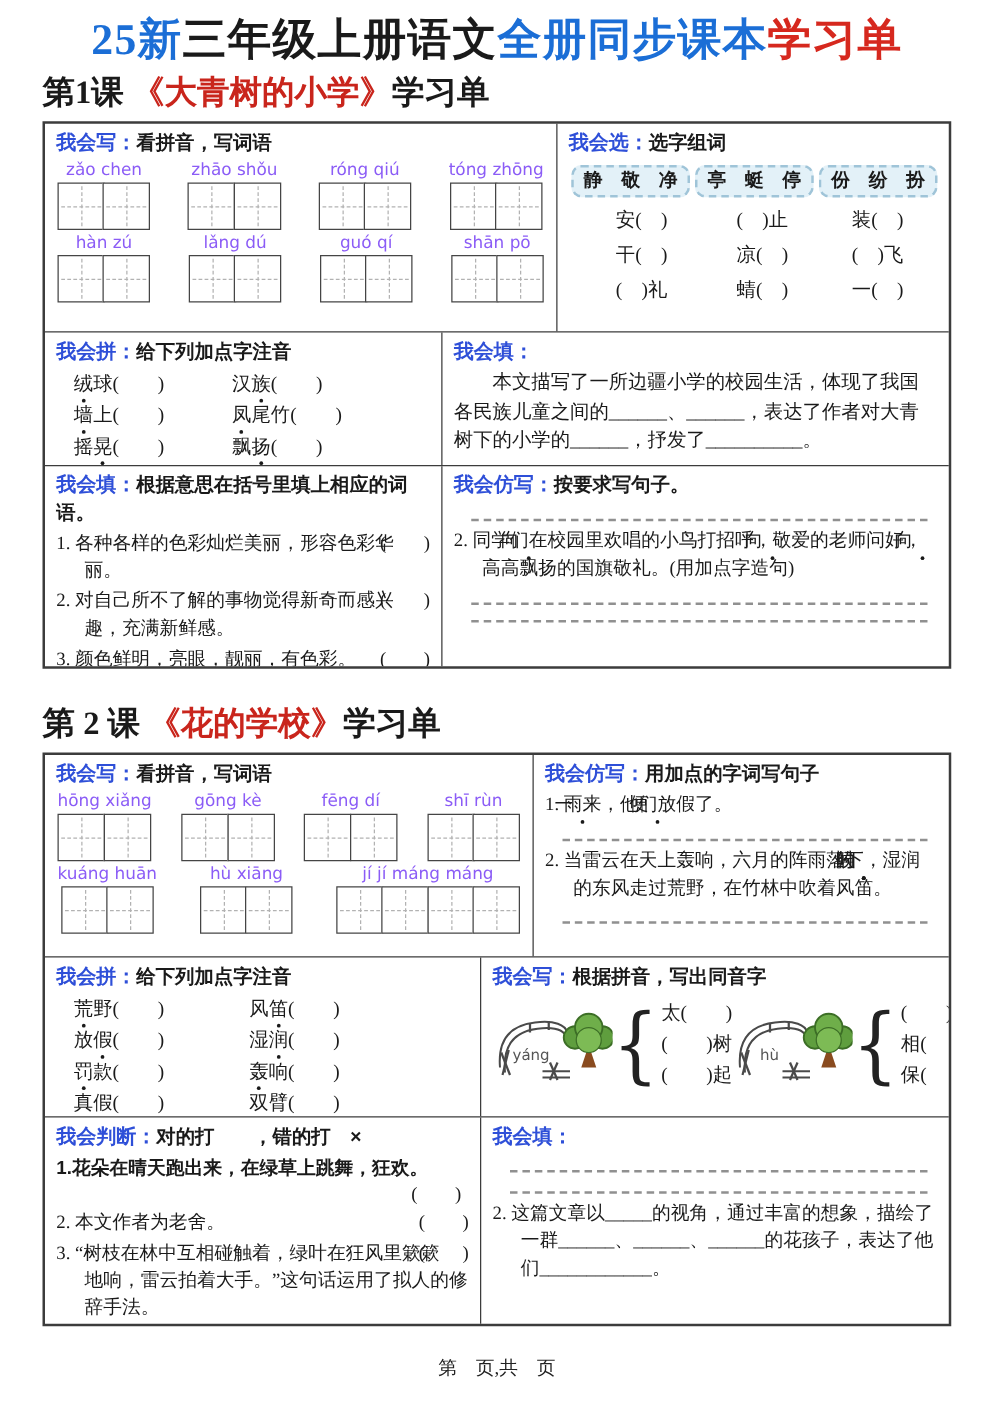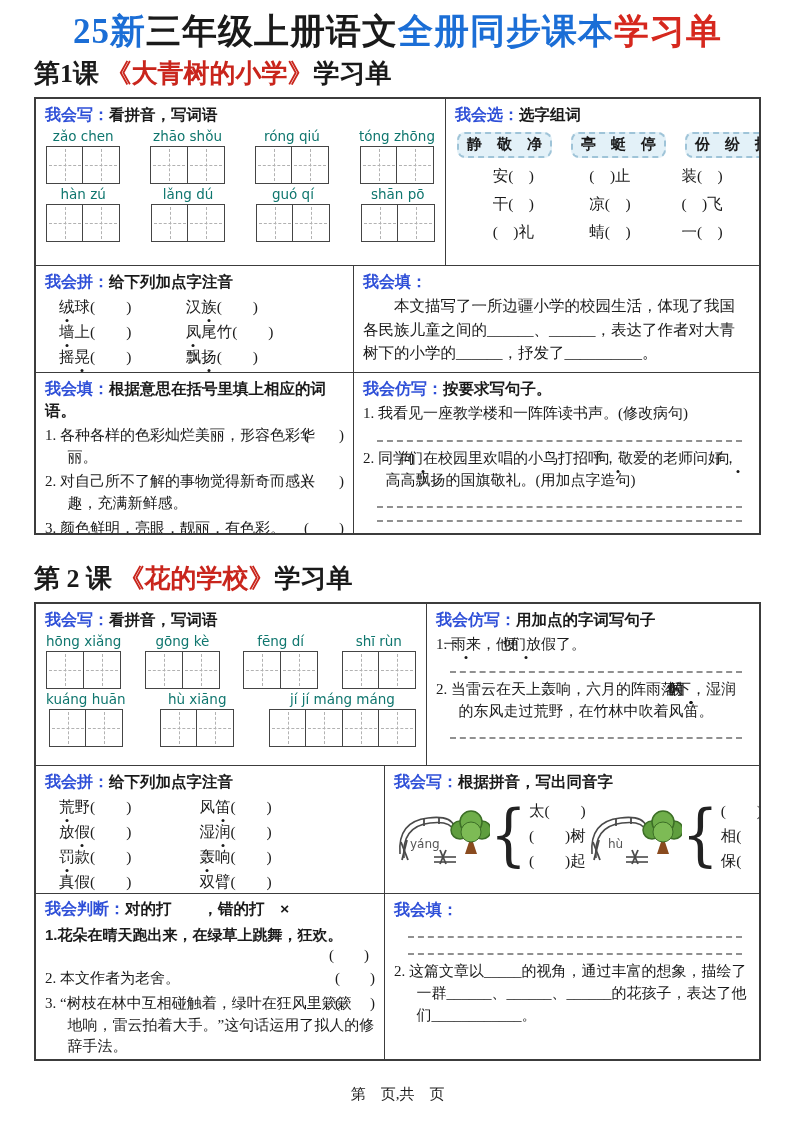--- a/index.html
+++ b/index.html
@@ -42,33 +42,33 @@
   .l2r1{height:161px;} .l2r1 .tc:first-child{width:390px;}
   .l2r2{height:127px;} .l2r2 .tc:first-child{width:348px;}
   .l2r3{height:165px;} .l2r3 .tc:first-child{width:348px;}
   .tc.grow{flex:1;}
 
   
   .prow{display:flex;justify-content:space-between;padding:0 1px;margin-top:1px;}
   .punit{display:flex;flex-direction:column;align-items:center;}
   .pin{
     font-family:"DejaVu Sans","Liberation Sans",sans-serif;
-    font-size:13.5px;color:#0f766e;height:18px;line-height:18px;white-space:nowrap;
+    font-size:13.5px;color:#8b5cf6;height:18px;line-height:18px;white-space:nowrap;
   }
   .tgrid{display:flex;margin-top:1px;}
   .tgrid i{
     display:block;width:36px;height:36px;border:1.6px solid #454545;
     position:relative;background:#fff;
   }
   .tgrid i + i{margin-left:-1.6px;}
   .tgrid i::before{content:"";position:absolute;left:2px;right:2px;top:50%;border-top:1px dashed #b2b2b2;}
   .tgrid i::after{content:"";position:absolute;top:2px;bottom:2px;left:50%;border-left:1px dashed #b2b2b2;}
 
   
-  .optrow{display:flex;gap:19px;margin:6px 0 8px 2px;}
+  .optrow{display:flex;gap:4px;margin:6px 0 8px 2px;}
   .optbox{
     border:2px dashed #9fc4d8;background:#e3f1f8;border-radius:8px;
     padding:1px 8px 2px;font-size:15px;font-weight:bold;white-space:nowrap;
   }
   .choose-grid{
     display:grid;grid-template-columns:1.1fr 1.1fr 1fr;row-gap:7px;
     font-size:15.5px;padding:0 4px 0 10px;
   }
   .choose-grid div{text-align:center;white-space:nowrap;}
 
@@ -231,21 +231,20 @@
 
     <div class="trow l1r3">
       <div class="tc">
         <div class="sect-head"><span class="lbl">我会填：</span><span>根据意思在括号里填上相应的词语。</span></div>
         <div class="numitem"><span class="paren-r">(　　)</span><span>1. 各种各样的色彩灿烂美丽，形容色彩华丽。</span></div>
         <div class="numitem"><span class="paren-r">(　　)</span><span>2. 对自己所不了解的事物觉得新奇而感兴趣，充满新鲜感。</span></div>
         <div class="numitem"><span class="paren-r">(　　)</span><span>3. 颜色鲜明，亮眼，靓丽，有色彩。</span></div>
       </div>
       <div class="tc grow">
         <div class="sect-head"><span class="lbl">我会仿写：</span><span>按要求写句子。</span></div>
-        <div class="numitem">1. 我看见一座教学楼和一阵阵读书声。(修改病句)</div>
         <div class="ans-line"></div>
         <div class="numitem">2. 同学们<span class="dotchar">向</span>在校园里欢唱的小鸟打招呼，<span class="dotchar">向</span>敬爱的老师问好，<span class="dotchar">向</span>高高飘扬的国旗敬礼。(用加点字造句)</div>
         <div class="ans-line"></div>
         <div class="ans-line tight"></div>
       </div>
     </div>
   </div>
 
   <div class="lesson-title lesson2-title">
     <span>第 2 课 </span><span class="book">《花的学校》</span><span>学习单</span>

